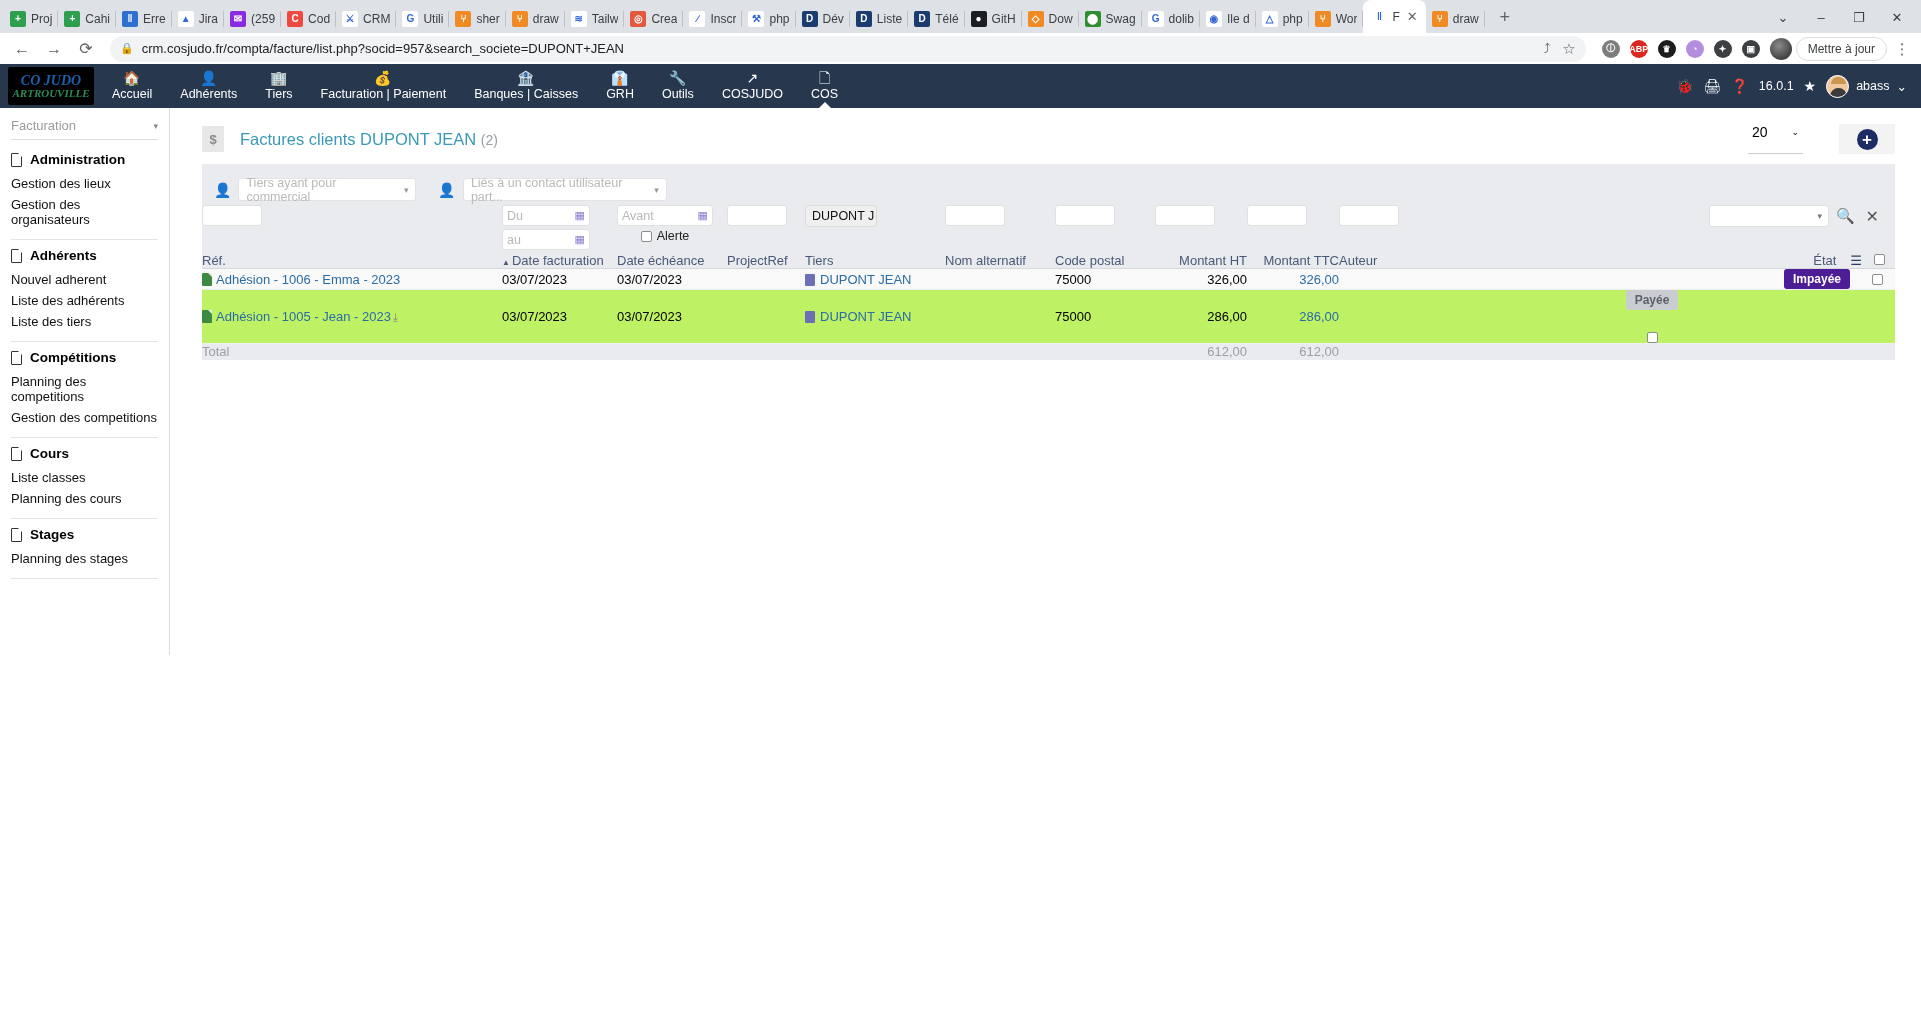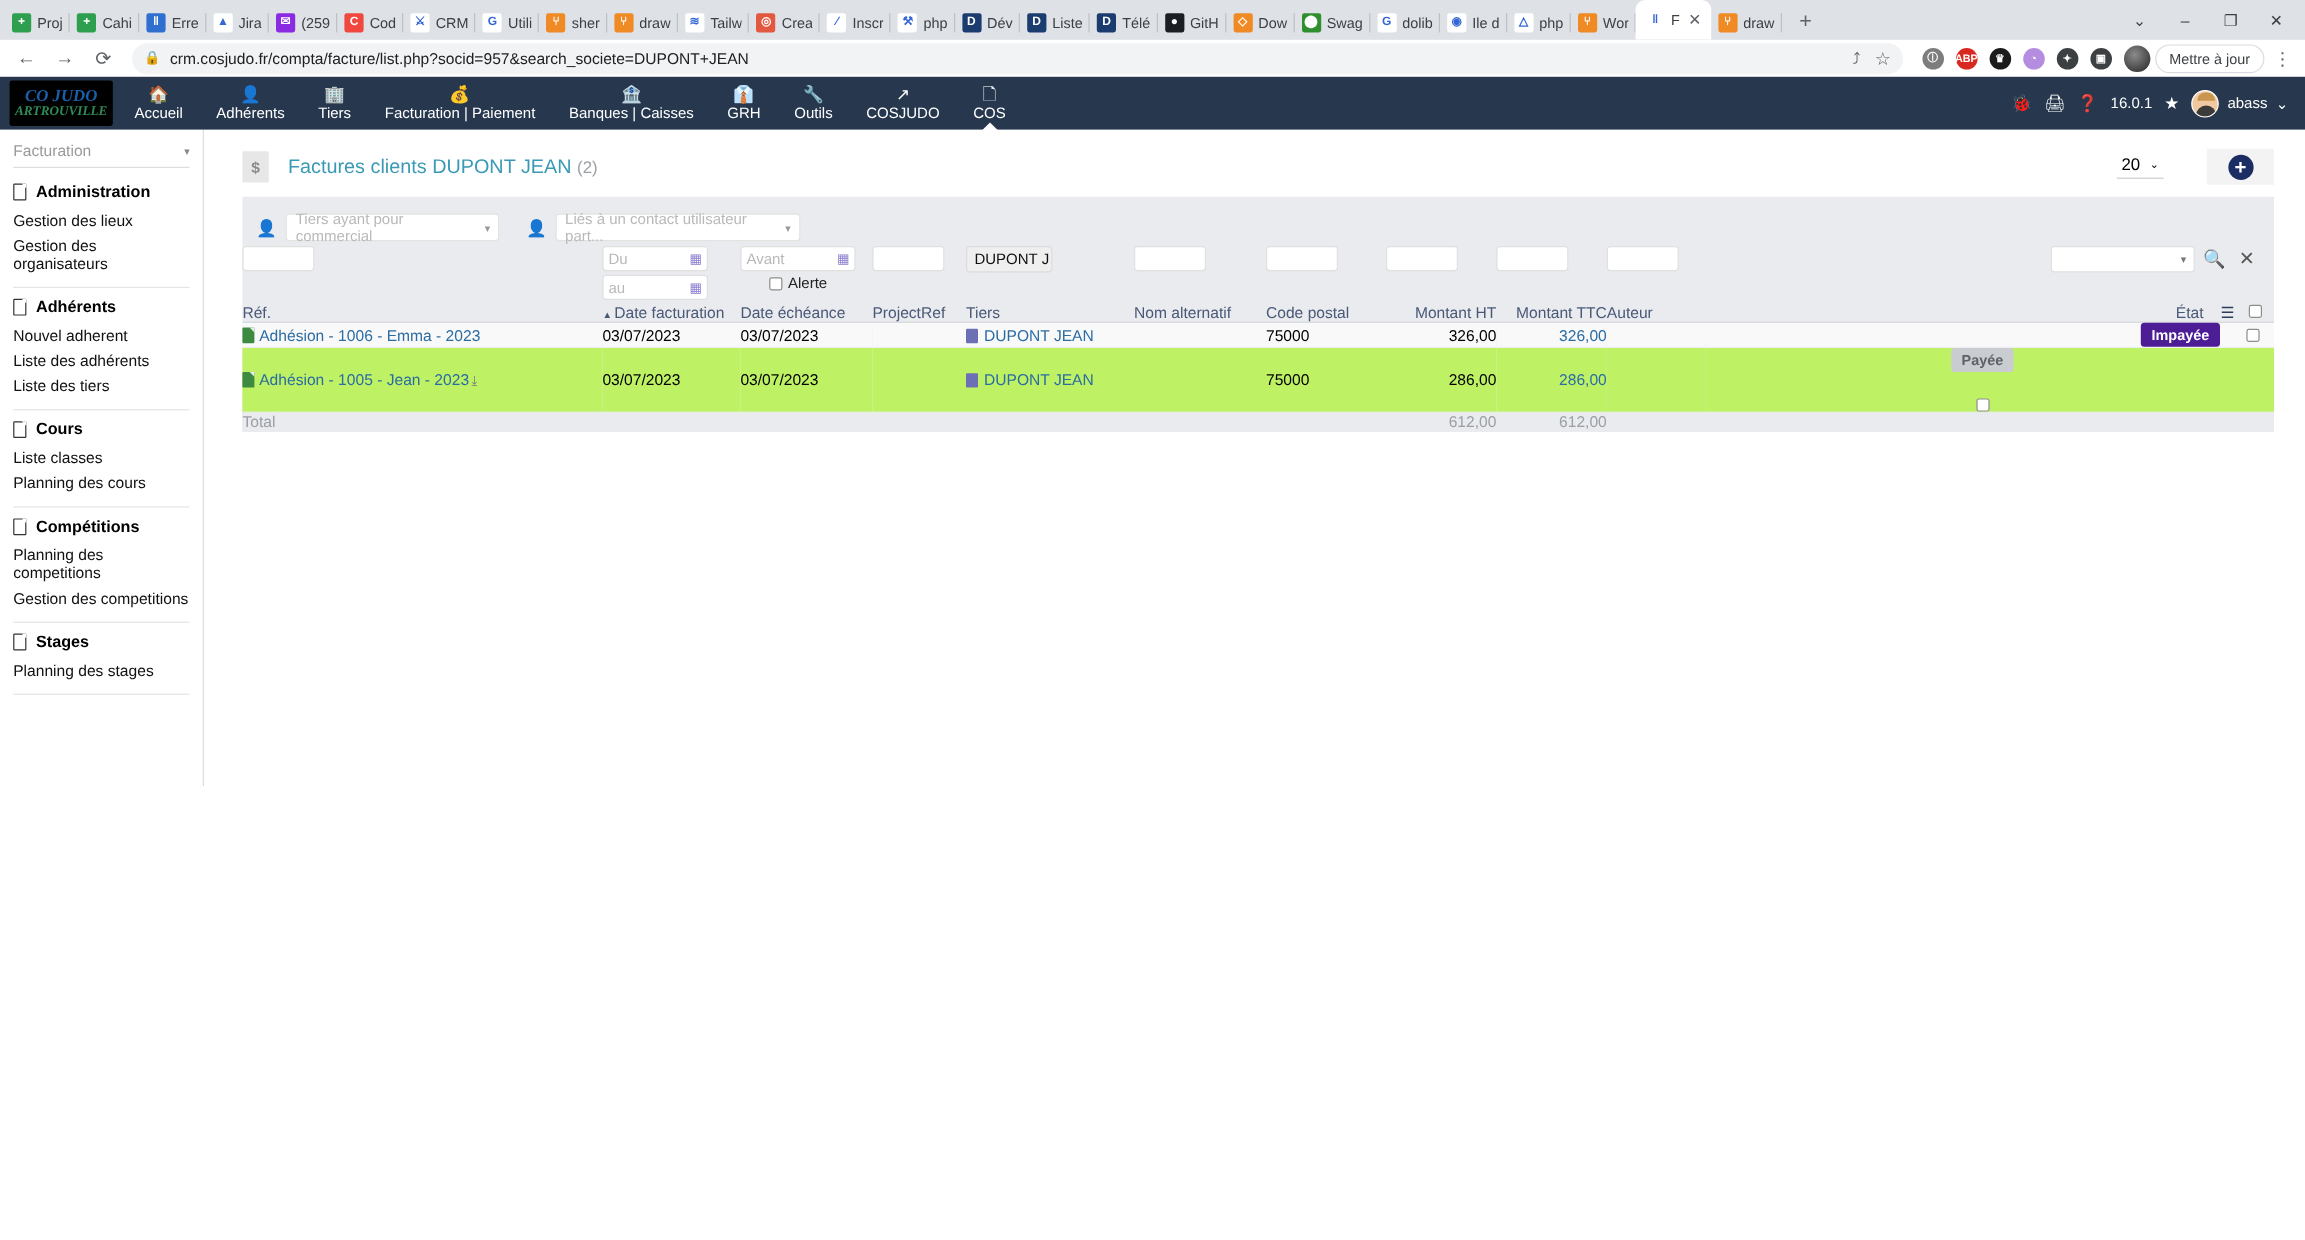--- a/index.html
+++ b/index.html
@@ -169,22 +169,22 @@
   }
   .bill-icon {
     width:22px; height:26px; background:#e7e7e7; color:#8a8a8a;
     display:flex; align-items:center; justify-content:center;
     font-size:13px; font-weight:bold; border-radius:1px; margin-right:16px;
   }
   .pagetitle { font-size:16.5px; color:#3a9ab5; }
   .pagetitle .cnt { color:#9aa0a6; font-size:14px; }
   .titlerow-right { margin-left:auto; display:flex; align-items:center; gap:36px; }
   .perpage {
-    display:flex; align-items:center; gap:8px; font-size:14px;
-    border-bottom:1px solid #ccc; padding:0 4px 3px 4px;
+    display:flex; align-items:center; gap:24px; font-size:14px;
+    border-bottom:1px solid #ccc; padding:0 4px 13px 4px;
   }
   .perpage .caret { font-size:9px; }
   .plusbtn {
     width:56px; height:30px; background:#f3f3f3;
     display:flex; align-items:center; justify-content:center;
   }
   .plus-circle {
     width:21px; height:21px; border-radius:50%; background:#1b2d63;
     color:#fff; display:flex; align-items:center; justify-content:center;
     font-size:17px; font-weight:bold; line-height:1;
@@ -511,32 +511,32 @@
             <span class="sheet-icon"></span>
             <span>Adhérents</span>
           </div>
           <div class="menu-link">Nouvel adherent</div>
           <div class="menu-link">Liste des adhérents</div>
           <div class="menu-link">Liste des tiers</div>
         </div>
         <div class="menu-group">
           <div class="menu-title">
             <span class="sheet-icon"></span>
+            <span>Compétitions</span>
+          </div>
+          <div class="menu-link">Planning des competitions</div>
+          <div class="menu-link">Gestion des competitions</div>
+        </div>
+        <div class="menu-group">
+          <div class="menu-title">
+            <span class="sheet-icon"></span>
             <span>Cours</span>
           </div>
           <div class="menu-link">Liste classes</div>
           <div class="menu-link">Planning des cours</div>
-        </div>
-        <div class="menu-group">
-          <div class="menu-title">
-            <span class="sheet-icon"></span>
-            <span>Compétitions</span>
-          </div>
-          <div class="menu-link">Planning des competitions</div>
-          <div class="menu-link">Gestion des competitions</div>
         </div>
         <div class="menu-group">
           <div class="menu-title">
             <span class="sheet-icon"></span>
             <span>Stages</span>
           </div>
           <div class="menu-link">Planning des stages</div>
         </div>
       </div>
   </div>

